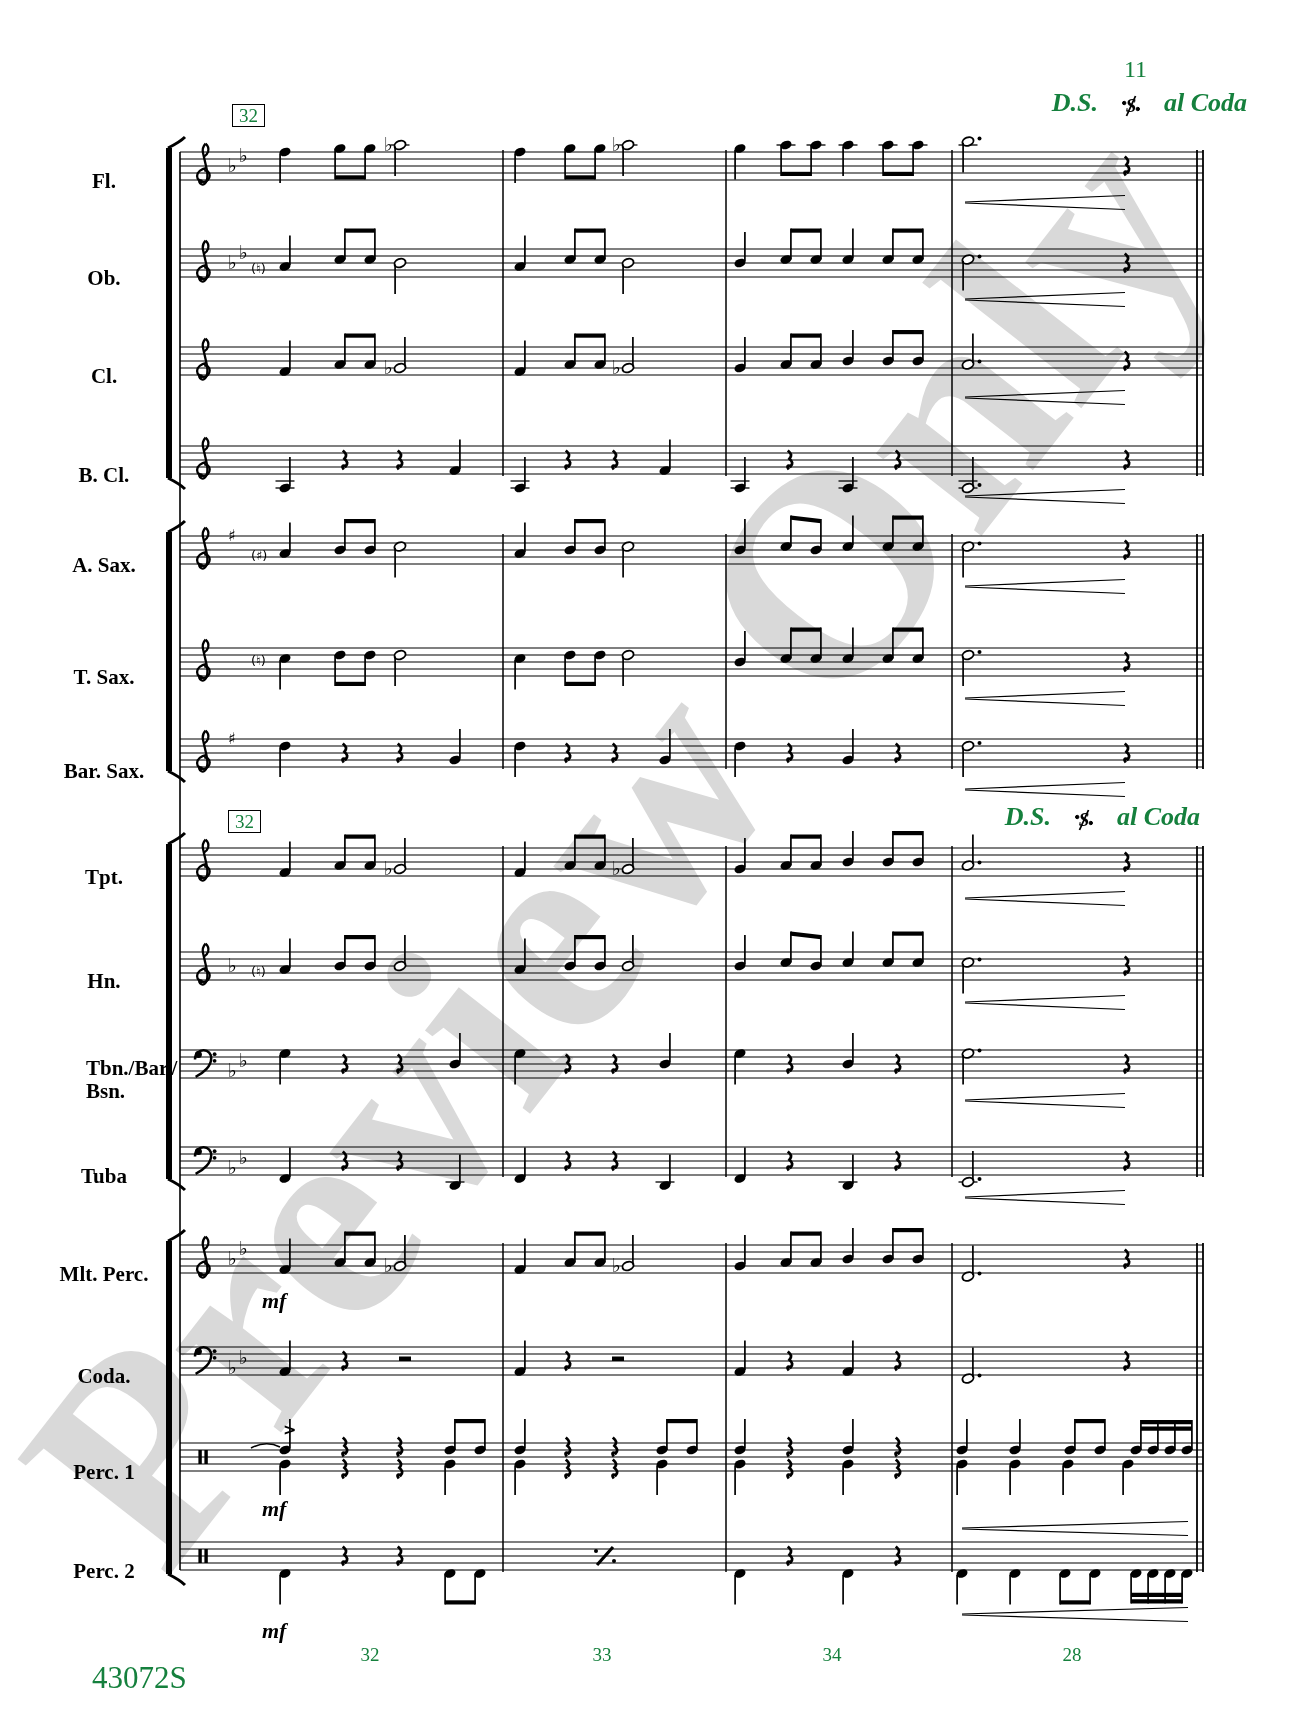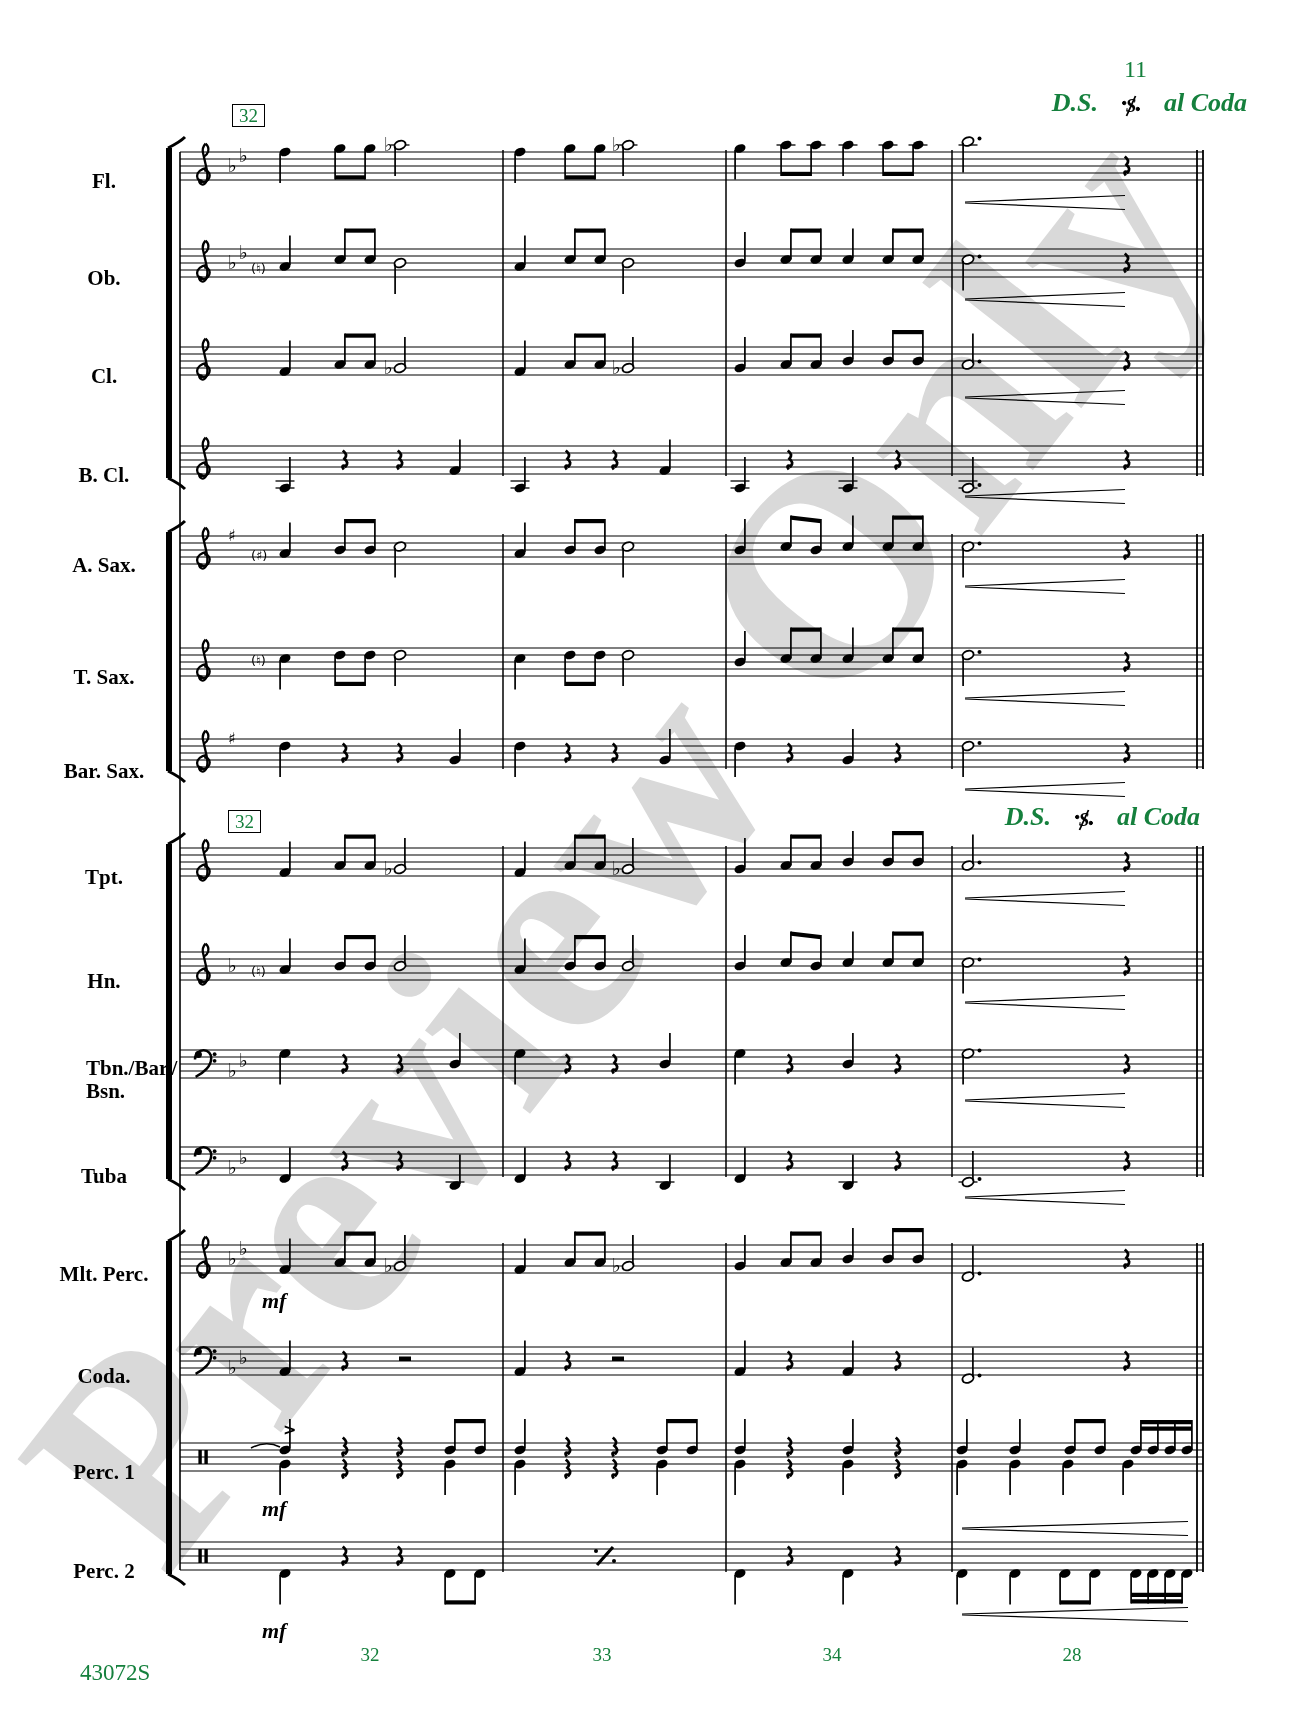--- a/index.html
+++ b/index.html
@@ -10,21 +10,21 @@
   #score{position:absolute;left:0;top:0;z-index:2;}
   .txt{position:absolute;z-index:3;color:#15803d;}
   .pagenum{right:149px;top:56px;font-size:24px;}
   .ds{font-weight:bold;font-style:italic;font-size:26px;display:flex;align-items:flex-end;gap:24px;}
   .ds1{right:49px;top:88px;}
   .ds2{right:96px;top:802px;}
   .rehbox{border:1.8px solid #000;font-size:19px;padding:0px 6px;line-height:21px;}
   .reh1{left:232px;top:104px;}
   .reh2{left:228px;top:810px;}
   .mnum{font-size:19px;width:40px;text-align:center;top:1644px;}
-  .catalog{left:80px;top:1660px;font-size:23px;}
+  .catalog{left:92px;top:1660px;font-size:31px;}
   .lbl{position:absolute;left:28px;width:152px;text-align:center;font-weight:bold;font-size:21px;
        line-height:23px;z-index:3;color:#000;margin-top:16px;}
   .segno-icon line,.segno-icon circle{stroke:#000;}
 </style>
 </head>
 <body>
 
 <div class="page">
   <div class="watermark">Preview Only</div>
 

